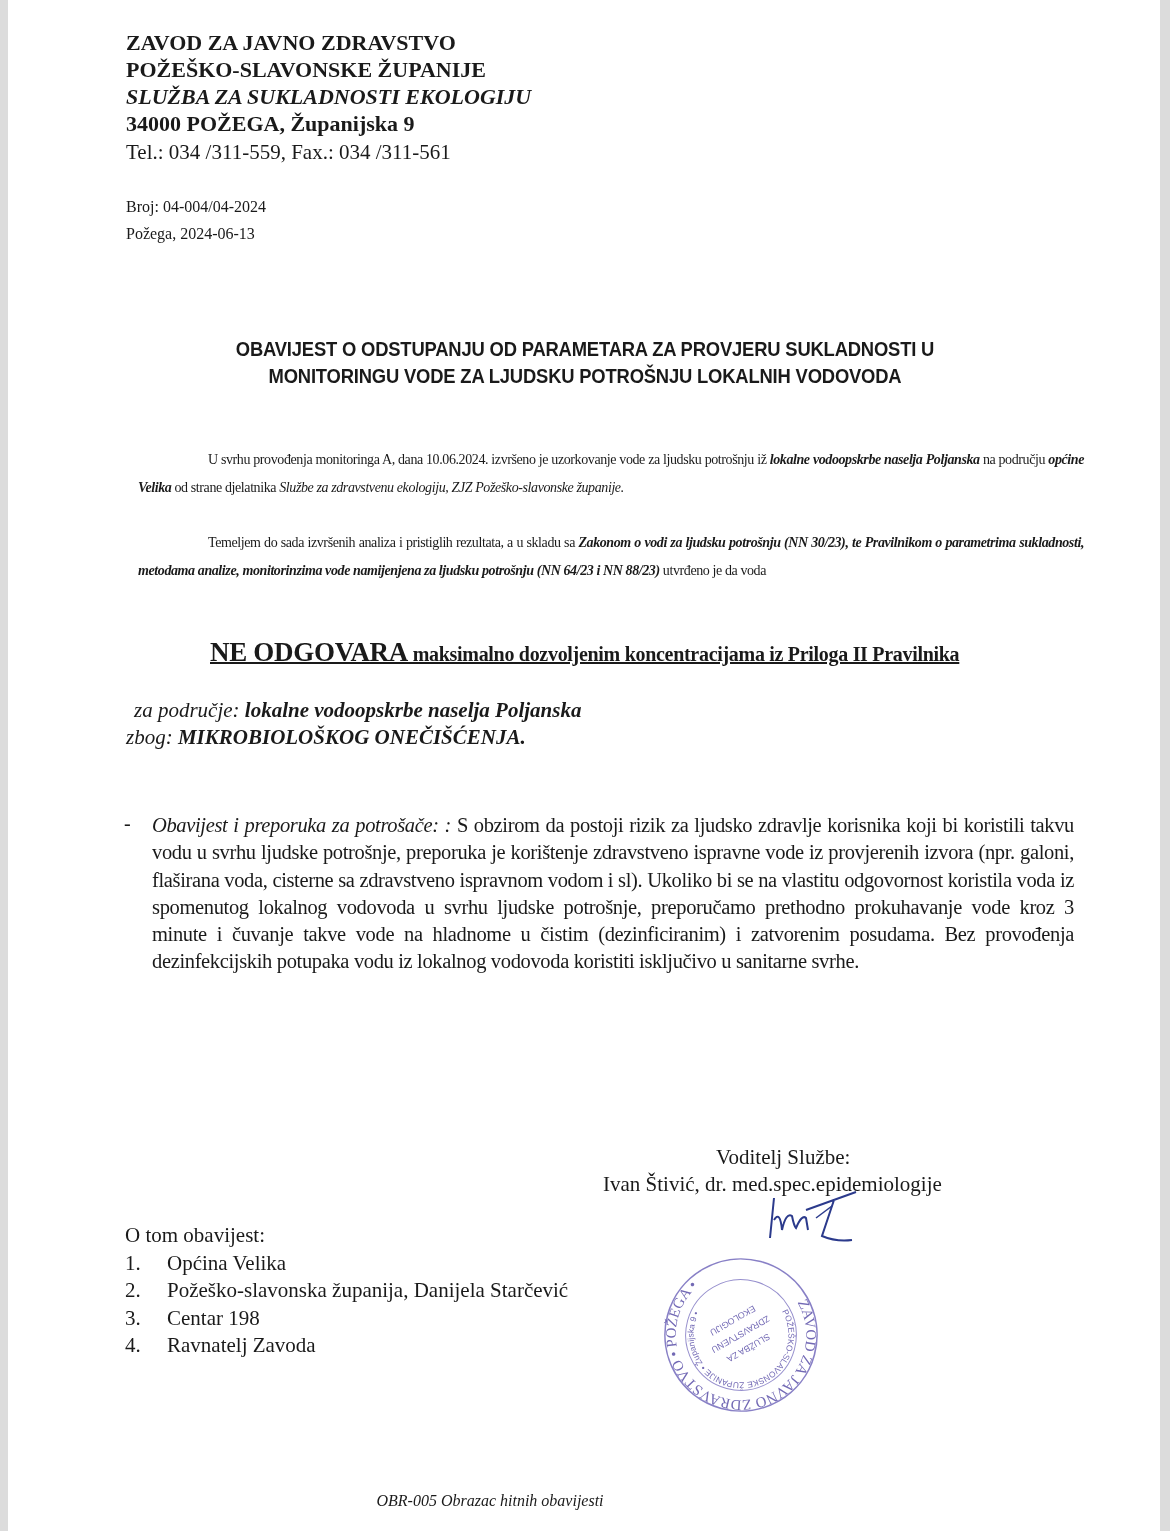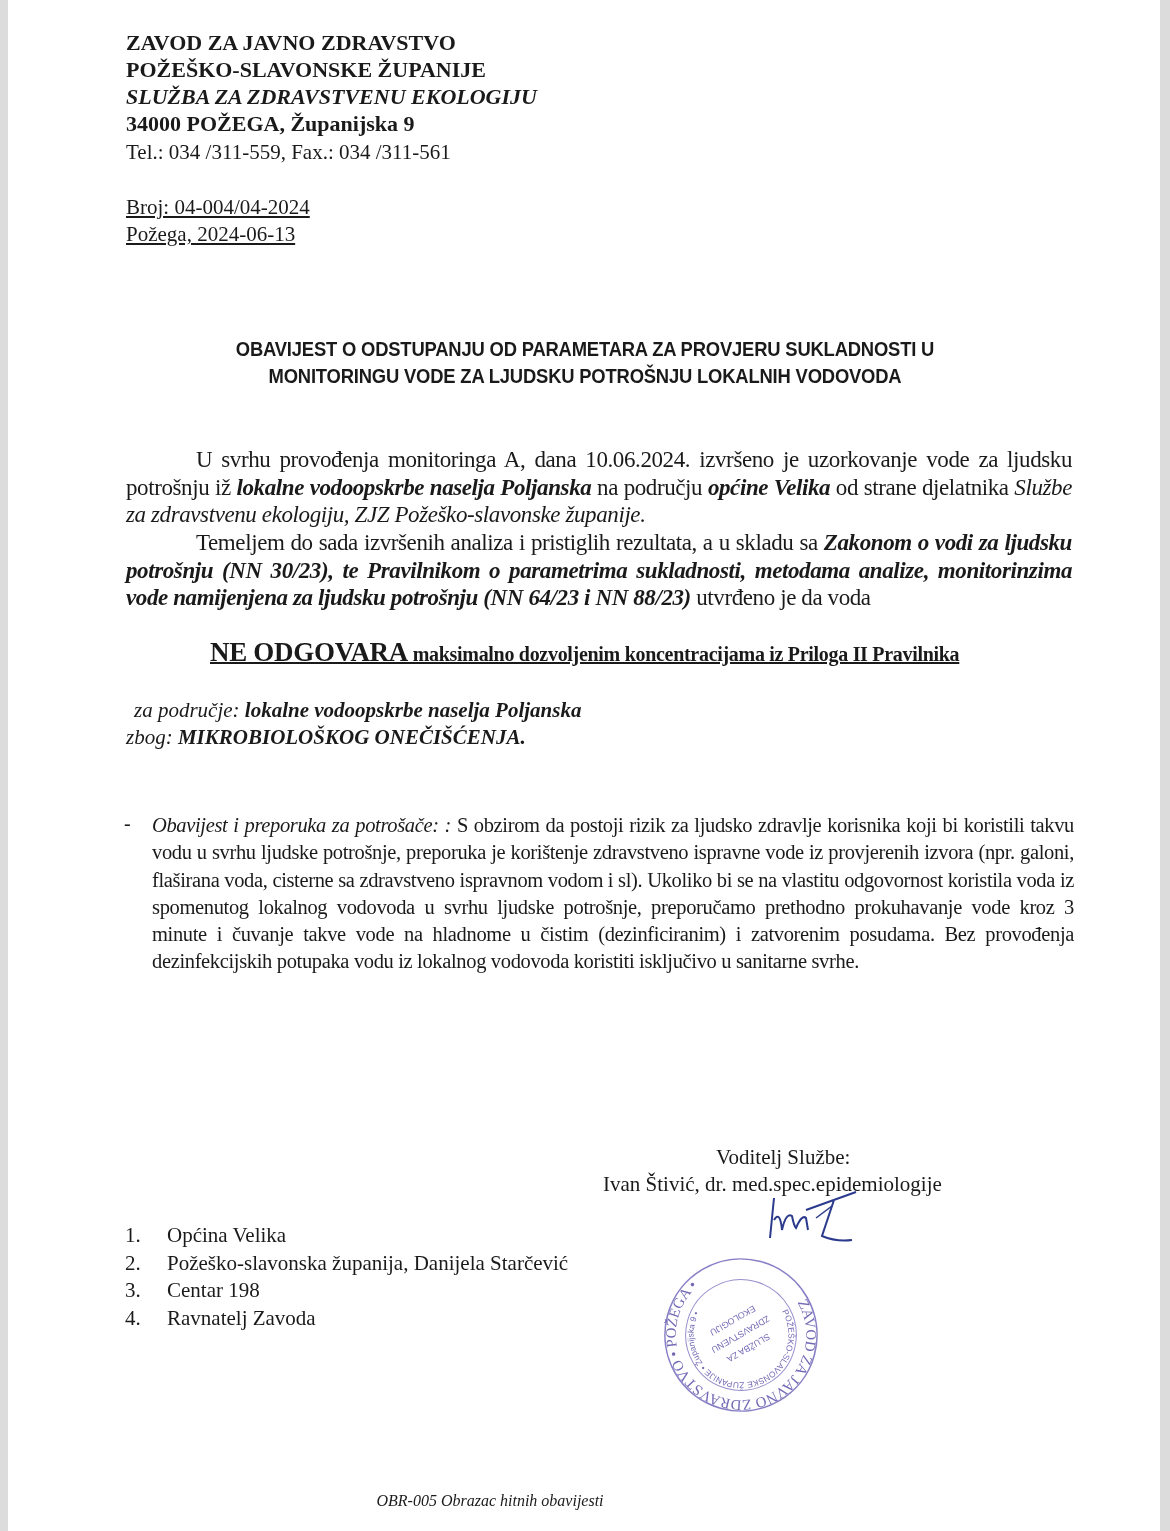--- a/index.html
+++ b/index.html
@@ -9,30 +9,30 @@
     font-family:"Liberation Serif", serif; color:#1a1a1a;
   }
   .page {
     position:absolute; left:8px; top:0; width:1152px; height:1531px;
     background:#ffffff;
   }
   .abs { position:absolute; white-space:nowrap; }
   .hdr { font-size:22px; line-height:26px; font-weight:bold; color:#1a1a1a; }
   .hdr.it { font-style:italic; }
   .hdr.reg { font-weight:normal; }
-  .meta { font-size:21px; line-height:26px;text-decoration:underline; }
+  .meta { font-size:16px; line-height:26px; }
   .title {
     position:absolute; left:0; width:1170px; text-align:center;
     font-family:"Liberation Sans", sans-serif; font-weight:bold;
     font-size:20px; line-height:27px; letter-spacing:-0.2px; transform:scaleX(0.92);
     transform-origin:center;
   }
   .para {
-    position:absolute; left:126px; width:946px;
-    font-size:23px; line-height:27.5px; text-align:justify;
+    position:absolute; left:138px; width:946px;
+    font-size:14px; line-height:27.5px; text-align:justify;
     letter-spacing:-0.4px;
   }
   .para .indent { display:inline-block; width:70px; }
   .b { font-weight:bold; }
   .i { font-style:italic; }
   .verdict {
     position:absolute; left:210px; top:637px; white-space:nowrap;
     font-weight:bold; text-decoration:underline;
     font-size:20px; letter-spacing:-0.3px;
   }
@@ -51,21 +51,21 @@
   .stamp { position:absolute; left:662px; top:1256px; width:158px; height:158px; }
   .signature { position:absolute; left:766px; top:1190px; width:96px; height:56px; }
 </style>
 </head>
 <body>
 
 <div class="page"></div>
 
 <div class="abs hdr" style="left:126px;top:30px;">ZAVOD ZA JAVNO ZDRAVSTVO</div>
 <div class="abs hdr" style="left:126px;top:57px;">POŽEŠKO-SLAVONSKE ŽUPANIJE</div>
-<div class="abs hdr it" style="left:126px;top:84px;">SLUŽBA ZA ZDRAVSTVENU EKOLOGIJU</div>
+<div class="abs hdr it" style="left:126px;top:84px;">SLUŽBA ZA SUKLADNOSTI EKOLOGIJU</div>
 <div class="abs hdr" style="left:126px;top:111px;">34000 POŽEGA, Županijska 9</div>
 <div class="abs hdr reg" style="left:126px;top:139px;font-size:21px;">Tel.: 034 /311-559, Fax.: 034 /311-561</div>
 
 <div class="abs meta" style="left:126px;top:194px;">Broj: 04-004/04-2024</div>
 <div class="abs meta" style="left:126px;top:221px;">Požega, 2024-06-13</div>
 
 <div class="title" style="top:336px;">OBAVIJEST O ODSTUPANJU OD PARAMETARA ZA PROVJERU SUKLADNOSTI U</div>
 <div class="title" style="top:363px;">MONITORINGU VODE ZA LJUDSKU POTROŠNJU LOKALNIH VODOVODA</div>
 
 <div class="para" style="top:446px;"><span class="indent"></span><span>U svrhu provođenja monitoringa A, dana 10.06.2024. izvršeno je uzorkovanje vode za ljudsku potrošnju iž </span><span class="b i">lokalne vodoopskrbe naselja Poljanska</span><span> na području </span><span class="b i">općine Velika</span><span> od strane djelatnika </span><span class="i">Službe za zdravstvenu ekologiju, ZJZ Požeško-slavonske županije.</span></div>
@@ -82,20 +82,21 @@
 
 <div class="abs sig" style="left:716px;top:1144px;">Voditelj Službe:</div>
 <div class="abs sig" style="left:603px;top:1171px;">Ivan Štivić, dr. med.spec.epidemiologije</div>
 <svg class="signature" viewBox="0 0 96 56">
   <path d="M8 8 L4 48 M8 30 Q14 20 16 40 Q20 22 26 26 Q28 36 30 38 Q36 24 40 28 L42 40" fill="none" stroke="#2b3a8c" stroke-width="2"></path>
   <path d="M40 20 L90 2 M68 10 L56 46 Q70 52 86 50" fill="none" stroke="#2b3a8c" stroke-width="2"></path>
   <path d="M50 28 L66 16" fill="none" stroke="#2b3a8c" stroke-width="1.5"></path>
 </svg>
 
 <div class="list">
+  <div>O tom obavijest:</div>
   <div class="row">
       <span class="num">1.</span>
       <span>Općina Velika</span>
     </div>
   <div class="row">
       <span class="num">2.</span>
       <span>Požeško-slavonska županija, Danijela Starčević</span>
     </div>
   <div class="row">
       <span class="num">3.</span>

